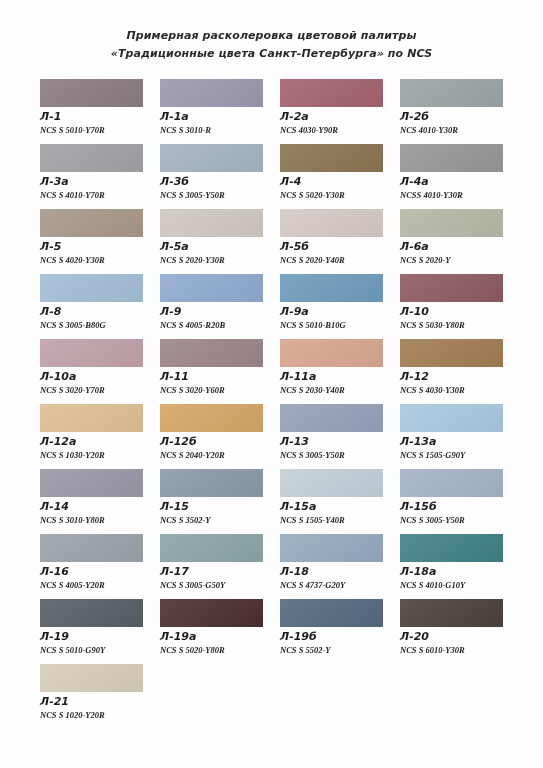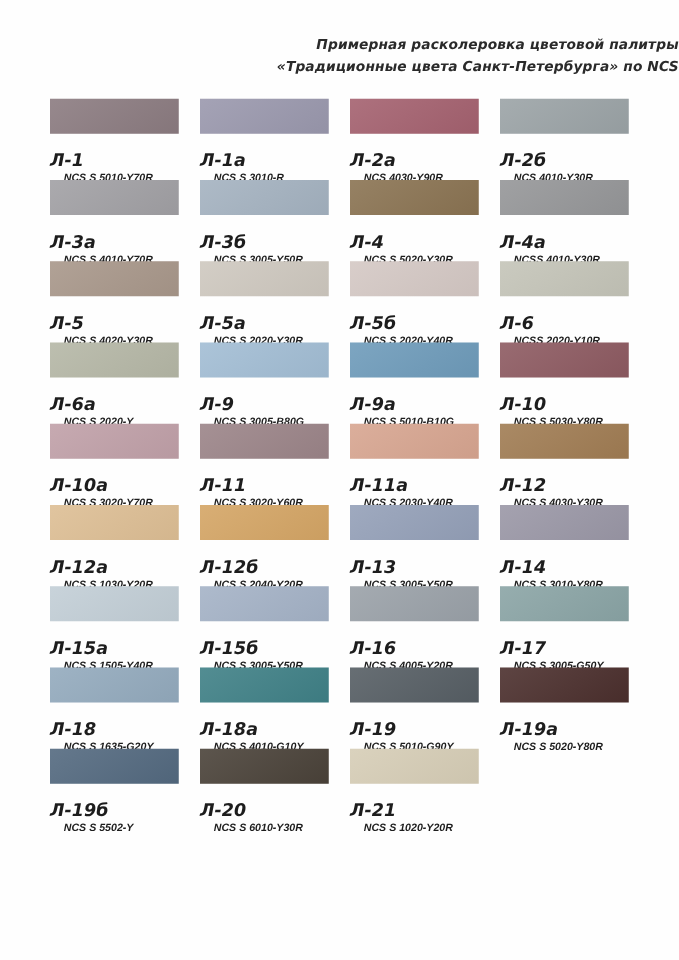--- a/index.html
+++ b/index.html
@@ -16,21 +16,21 @@
   }
   .page {
     position: relative;
     width: 543px;
     height: 768px;
     background: #fefefe;
     box-sizing: border-box;
   }
   .title-block {
     padding-top: 28px;
-    text-align: right;
+    text-align: center;
     line-height: 16px;
   }
   .title-line {
     font-family: "DejaVu Sans", sans-serif;
     font-style: italic;
     font-weight: bold;
     font-size: 11px;
     letter-spacing: 0.1px;
     color: #2a2a2a;
     display: block;
@@ -62,36 +62,35 @@
     content: "";
     position: absolute;
     inset: 0;
     background: linear-gradient(145deg, rgba(255,255,255,0.10), rgba(0,0,0,0.045));
     pointer-events: none;
   }
   .code {
     font-family: "DejaVu Sans", sans-serif;
     font-style: italic;
     font-weight: bold;
-    font-size: 14px;
+    font-size: 11px;
     line-height: 12px;
-    margin-top: 16px;
+    margin-top: 4px;
     color: #1d1d1d;
     white-space: nowrap;
   }
   .ncs {
-    font-family: Liberation Sans, sans-serif;
+    font-family: Liberation Serif, serif;
     font-style: italic;
     font-weight: bold;
     font-size: 8.5px;
     line-height: 12px;
     margin-top: 1px;
     color: #1d1d1d;
     white-space: nowrap;
-    margin-left: 11px;
   }
 </style>
 </head>
 <body>
 
 <div class="page">
 
   <div class="title-block">
     <span class="title-line title-line-1">Примерная расколеровка цветовой палитры</span>
     <span class="title-line title-line-2">«Традиционные цвета Санкт-Петербурга» по NCS</span>
@@ -147,33 +146,33 @@
         <div class="swatch" style="background: rgb(206, 200, 191);"></div>
         <div class="code">Л-5а</div>
         <div class="ncs">NCS S 2020-Y30R</div>
       </div>
       <div class="cell">
         <div class="swatch" style="background: rgb(212, 200, 196);"></div>
         <div class="code">Л-5б</div>
         <div class="ncs">NCS S 2020-Y40R</div>
       </div>
       <div class="cell">
-        <div class="swatch" style="background: rgb(196, 196, 184);"></div>
-        <div class="code">Л-6</div>
-        <div class="ncs">NCSS 2020-Y10R</div>
-      </div>
-      <div class="cell">
         <div class="swatch" style="background: rgb(181, 183, 166);"></div>
         <div class="code">Л-6а</div>
         <div class="ncs">NCS S 2020-Y</div>
       </div>
       <div class="cell">
         <div class="swatch" style="background: rgb(162, 189, 212);"></div>
+        <div class="code">Л-8</div>
+        <div class="ncs">NCS S 3005-B80G</div>
+      </div>
+      <div class="cell">
+        <div class="swatch" style="background: rgb(143, 169, 206);"></div>
         <div class="code">Л-9</div>
-        <div class="ncs">NCS S 3005-B80G</div>
+        <div class="ncs">NCS S 4005-R20B</div>
       </div>
       <div class="cell">
         <div class="swatch" style="background: rgb(110, 155, 186);"></div>
         <div class="code">Л-9а</div>
         <div class="ncs">NCS S 5010-B10G</div>
       </div>
       <div class="cell">
         <div class="swatch" style="background: rgb(141, 90, 97);"></div>
         <div class="code">Л-10</div>
         <div class="ncs">NCS S 5030-Y80R</div>
@@ -207,25 +206,35 @@
         <div class="swatch" style="background: rgb(212, 165, 101);"></div>
         <div class="code">Л-12б</div>
         <div class="ncs">NCS S 2040-Y20R</div>
       </div>
       <div class="cell">
         <div class="swatch" style="background: rgb(148, 160, 184);"></div>
         <div class="code">Л-13</div>
         <div class="ncs">NCS S 3005-Y50R</div>
       </div>
       <div class="cell">
+        <div class="swatch" style="background: rgb(168, 199, 222);"></div>
+        <div class="code">Л-13а</div>
+        <div class="ncs">NCS S 1505-G90Y</div>
+      </div>
+      <div class="cell">
         <div class="swatch" style="background: rgb(154, 151, 166);"></div>
         <div class="code">Л-14</div>
         <div class="ncs">NCS S 3010-Y80R</div>
       </div>
       <div class="cell">
+        <div class="swatch" style="background: rgb(138, 153, 168);"></div>
+        <div class="code">Л-15</div>
+        <div class="ncs">NCS S 3502-Y</div>
+      </div>
+      <div class="cell">
         <div class="swatch" style="background: rgb(194, 206, 214);"></div>
         <div class="code">Л-15а</div>
         <div class="ncs">NCS S 1505-Y40R</div>
       </div>
       <div class="cell">
         <div class="swatch" style="background: rgb(164, 178, 198);"></div>
         <div class="code">Л-15б</div>
         <div class="ncs">NCS S 3005-Y50R</div>
       </div>
       <div class="cell">
@@ -234,21 +243,21 @@
         <div class="ncs">NCS S 4005-Y20R</div>
       </div>
       <div class="cell">
         <div class="swatch" style="background: rgb(138, 164, 165);"></div>
         <div class="code">Л-17</div>
         <div class="ncs">NCS S 3005-G50Y</div>
       </div>
       <div class="cell">
         <div class="swatch" style="background: rgb(147, 170, 189);"></div>
         <div class="code">Л-18</div>
-        <div class="ncs">NCS S 1635-G20Y</div>
+        <div class="ncs">NCS S 4737-G20Y</div>
       </div>
       <div class="cell">
         <div class="swatch" style="background: rgb(63, 128, 134);"></div>
         <div class="code">Л-18а</div>
         <div class="ncs">NCS S 4010-G10Y</div>
       </div>
       <div class="cell">
         <div class="swatch" style="background: rgb(86, 94, 100);"></div>
         <div class="code">Л-19</div>
         <div class="ncs">NCS S 5010-G90Y</div>

